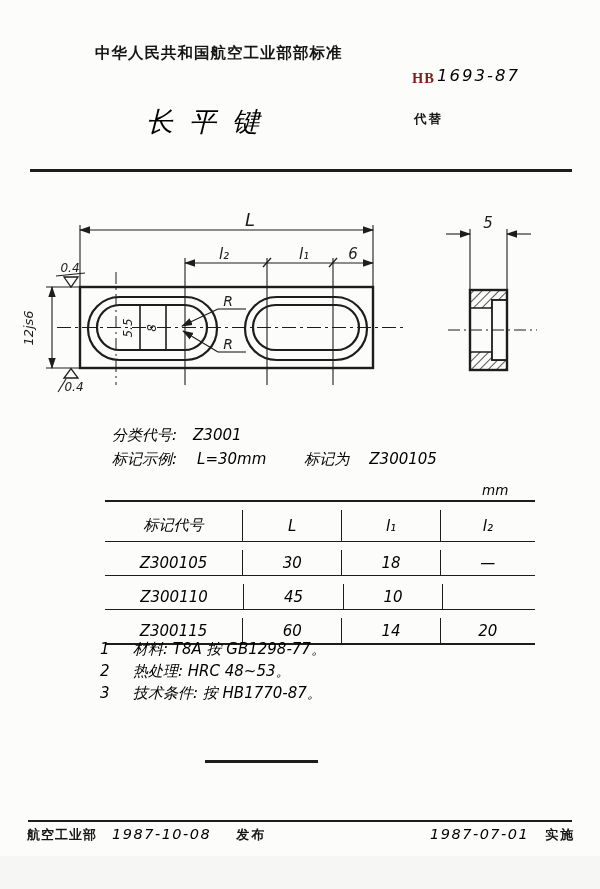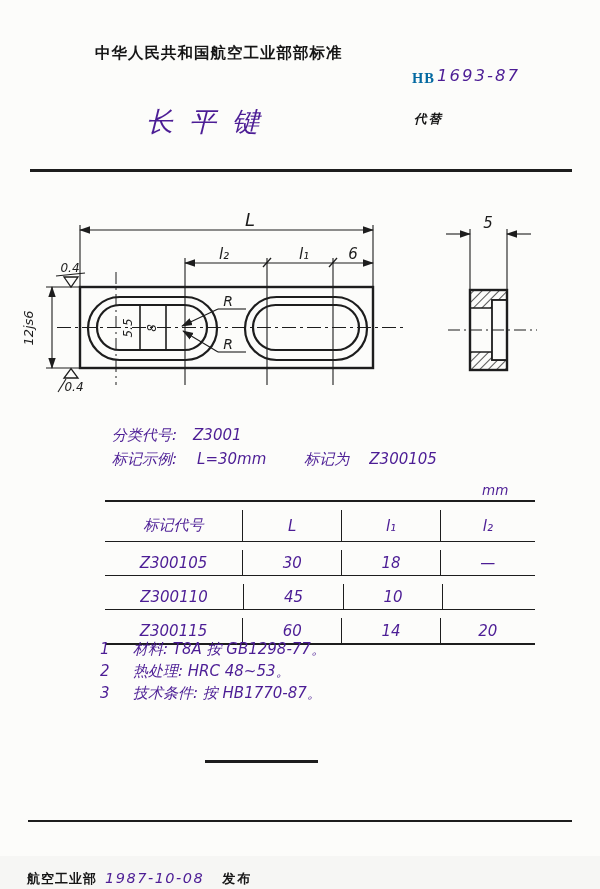--- a/index.html
+++ b/index.html
@@ -7,29 +7,29 @@
     width:600px;height:889px;
     background:#f6f6f4;
     font-family:"Liberation Sans",sans-serif;
     color:#1b1b1b;
     position:relative;
     overflow:hidden;
   }
   .page{position:absolute;inset:0;width:600px;height:856px;background:#fcfcfa;}
   .abs{position:absolute;}
   .printed{font-family:"Liberation Sans",sans-serif;font-weight:bold;color:#161616;}
-  .hand{font-family:"DejaVu Sans",sans-serif;font-style:italic;color:#4c1d95;}
-  .serifb{font-family:"Liberation Serif",serif;font-weight:bold;color:#0369a1;}
+  .hand{font-family:"DejaVu Sans",sans-serif;font-style:italic;color:#000000;}
+  .serifb{font-family:"Liberation Serif",serif;font-weight:bold;color:#7f1d1d;}
   .hr{background:#1d1d1d;}
   
   .org{left:95px;top:43px;font-size:15.5px;letter-spacing:1px;}
   .hb{left:412px;top:70px;font-size:14.5px;letter-spacing:1px;}
   .hbnum{left:437px;top:66px;font-size:16.5px;letter-spacing:2px;}
   .doc-title{left:146px;top:104px;font-size:27px;letter-spacing:16px;}
-  .replaces{left:414px;top:111px;font-size:12.5px;letter-spacing:2px;font-style:italic;}
+  .replaces{left:414px;top:111px;font-size:12.5px;letter-spacing:2px;}
   .rule-top{left:30px;top:169px;width:542px;height:2.5px;}
   
   .cls1{left:112px;top:426px;font-size:15px;display:flex;gap:16px;}
   .cls2{left:112px;top:450px;font-size:15px;display:flex;gap:20px;}
   .cls2 .gap{margin-left:18px;text-align:right;}
   
   .unit{left:482px;top:482px;font-size:13.5px;}
   .tbl{left:105px;top:500px;width:430px;border-top:2.5px solid #1d1d1d;border-bottom:2.5px solid #1d1d1d;}
   .trow{display:flex;border-bottom:1.8px solid #1d1d1d;}
   .trow:last-child{border-bottom:none;}
@@ -42,21 +42,21 @@
   .thead .tc{height:31px;}
   .tbody .tc{height:25px;}
   
   .notes{left:100px;top:638px;font-size:15px;}
   .note{display:flex;height:22px;align-items:center;}
   .note .no{width:33px;}
   
   .rule-mid{left:205px;top:760px;width:113px;height:2.5px;}
   
   .rule-bot{left:28px;top:820px;width:544px;height:2px;}
-  .foot-left{left:27px;top:826px;display:flex;align-items:baseline;gap:8px;margin-top:44px;}
+  .foot-left{left:27px;top:826px;display:flex;align-items:baseline;gap:15px;}
   .foot-left .org2{font-size:13px;letter-spacing:1px;}
   .foot-left .d{font-size:14.5px;letter-spacing:1.5px;}
   .foot-left .lbl{font-size:13px;margin-left:10px;letter-spacing:2px;}
   .foot-right{left:430px;top:826px;display:flex;align-items:baseline;gap:16px;}
   .foot-right .d{font-size:14.5px;letter-spacing:1.5px;}
   .foot-right .lbl{font-size:13px;letter-spacing:2px;}
   
   svg text{fill:#1d1d1d;}
   svg .ht{font-family:"DejaVu Sans",sans-serif;font-style:italic;}
 </style>
@@ -204,14 +204,18 @@
   </div>
 
   <div class="abs hr rule-mid"></div>
 
   <div class="abs hr rule-bot"></div>
   <div class="abs foot-left">
     <span class="printed org2">航空工业部</span>
     <span class="hand d">1987-10-08</span>
     <span class="printed lbl">发布</span>
   </div>
+  <div class="abs foot-right">
+    <span class="hand d">1987-07-01</span>
+    <span class="printed lbl">实施</span>
+  </div>
 
 </div>
 
 </body></html>

